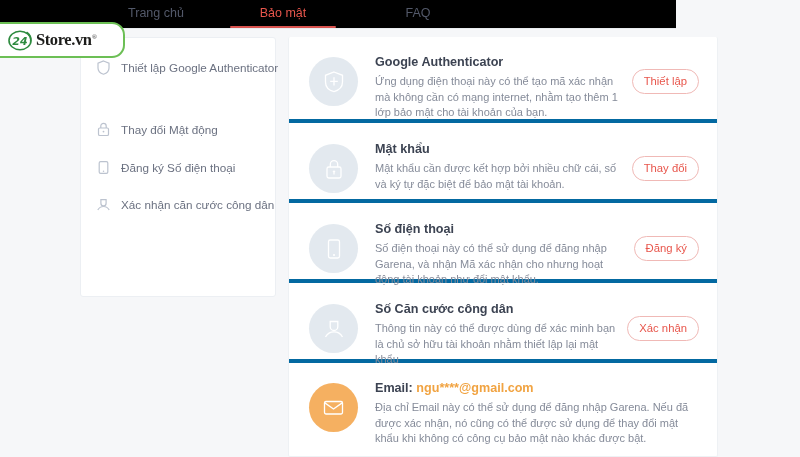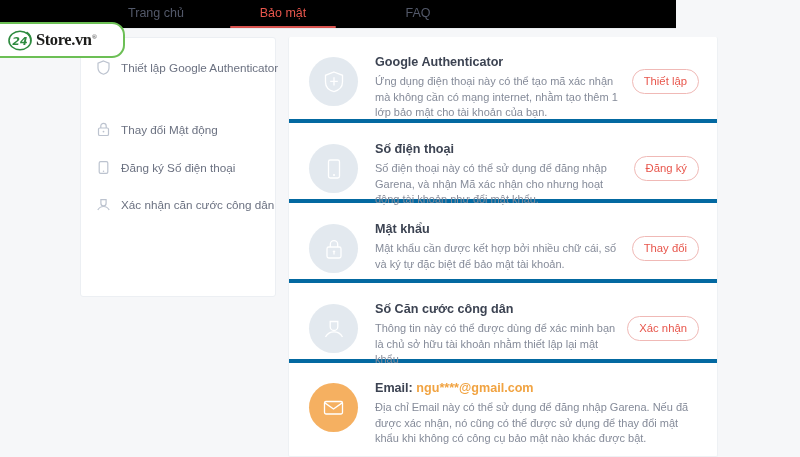--- a/index.html
+++ b/index.html
@@ -281,50 +281,50 @@
         <path d="M13 8.2 V16.4 M9.2 12.3 H16.8"></path>
       </svg>
     </span>
     <div class="rtext">
       <div class="rtitle">Google Authenticator</div>
       <div class="rdesc">Ứng dụng điện thoại này có thể tạo mã xác nhận mà không cần có mạng internet, nhằm tạo thêm 1 lớp bảo mật cho tài khoản của bạn.</div>
     </div>
     <button class="act">Thiết lập</button>
   </div>
 
-  <div class="row r-2">
-    <span class="bubble">
-      <svg width="26" height="26" viewBox="0 0 26 26" fill="none" stroke="#ffffff" stroke-width="1.3">
-        <rect x="7.5" y="4" width="11" height="18" rx="1.8"></rect>
-        <circle cx="13" cy="19" r="1.1" fill="#ffffff" stroke="none"></circle>
-      </svg>
-    </span>
-    <div class="rtext">
-      <div class="rtitle">Số điện thoại</div>
-      <div class="rdesc">Số điện thoại này có thể sử dụng để đăng nhập Garena, và nhận Mã xác nhận cho nhưng hoạt động tài khoản như đổi mật khẩu.</div>
-    </div>
-    <button class="act">Đăng ký</button>
-  </div>
-
   <div class="row r-1">
     <span class="bubble">
       <svg width="26" height="26" viewBox="0 0 26 26" fill="none" stroke="#ffffff" stroke-width="1.3">
         <rect x="6" y="11" width="14" height="11" rx="1.8"></rect>
         <path d="M9.3 11 V8.3 a3.7 3.7 0 0 1 7.4 0 V11"></path>
         <circle cx="13" cy="15.6" r="1.2" fill="#ffffff" stroke="none"></circle>
         <path d="M13 16.6 V18.6"></path>
       </svg>
     </span>
     <div class="rtext">
       <div class="rtitle">Mật khẩu</div>
       <div class="rdesc">Mật khẩu cần được kết hợp bởi nhiều chữ cái, số và ký tự đặc biệt để bảo mật tài khoản.</div>
     </div>
     <button class="act">Thay đổi</button>
   </div>
 
+  <div class="row r-2">
+    <span class="bubble">
+      <svg width="26" height="26" viewBox="0 0 26 26" fill="none" stroke="#ffffff" stroke-width="1.3">
+        <rect x="7.5" y="4" width="11" height="18" rx="1.8"></rect>
+        <circle cx="13" cy="19" r="1.1" fill="#ffffff" stroke="none"></circle>
+      </svg>
+    </span>
+    <div class="rtext">
+      <div class="rtitle">Số điện thoại</div>
+      <div class="rdesc">Số điện thoại này có thể sử dụng để đăng nhập Garena, và nhận Mã xác nhận cho nhưng hoạt động tài khoản như đổi mật khẩu.</div>
+    </div>
+    <button class="act">Đăng ký</button>
+  </div>
+
   <div class="row r-4">
     <span class="bubble">
       <svg width="26" height="26" viewBox="0 0 26 26" fill="none" stroke="#ffffff" stroke-width="1.3">
         <path d="M9.2 5.5 h7.6 v5.2 a3.8 3.8 0 0 1-7.6 0 Z"></path>
         <path d="M4.5 21 c1.9-3.5 5-5.1 8.5-5.1 s6.6 1.6 8.5 5.1"></path>
       </svg>
     </span>
     <div class="rtext">
       <div class="rtitle">Số Căn cước công dân</div>
       <div class="rdesc">Thông tin này có thể được dùng để xác minh bạn là chủ sở hữu tài khoản nhằm thiết lập lại mật khẩu</div>

